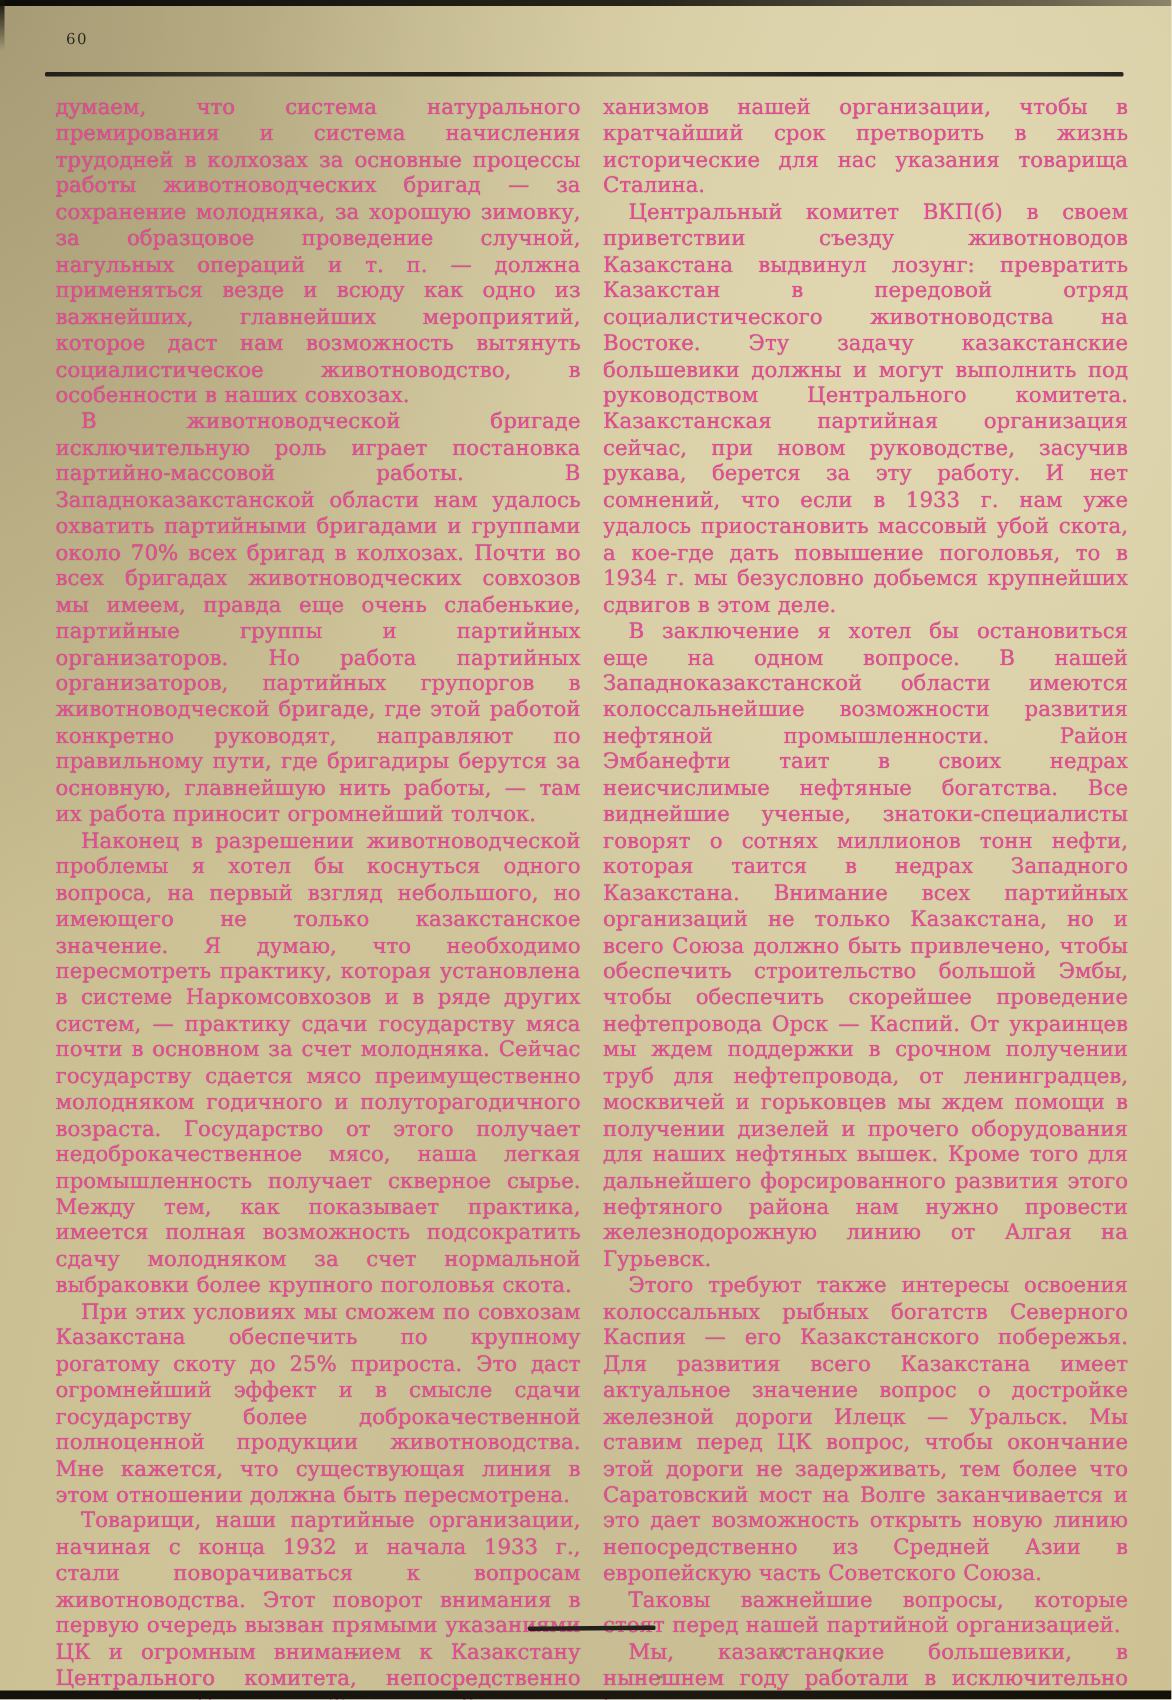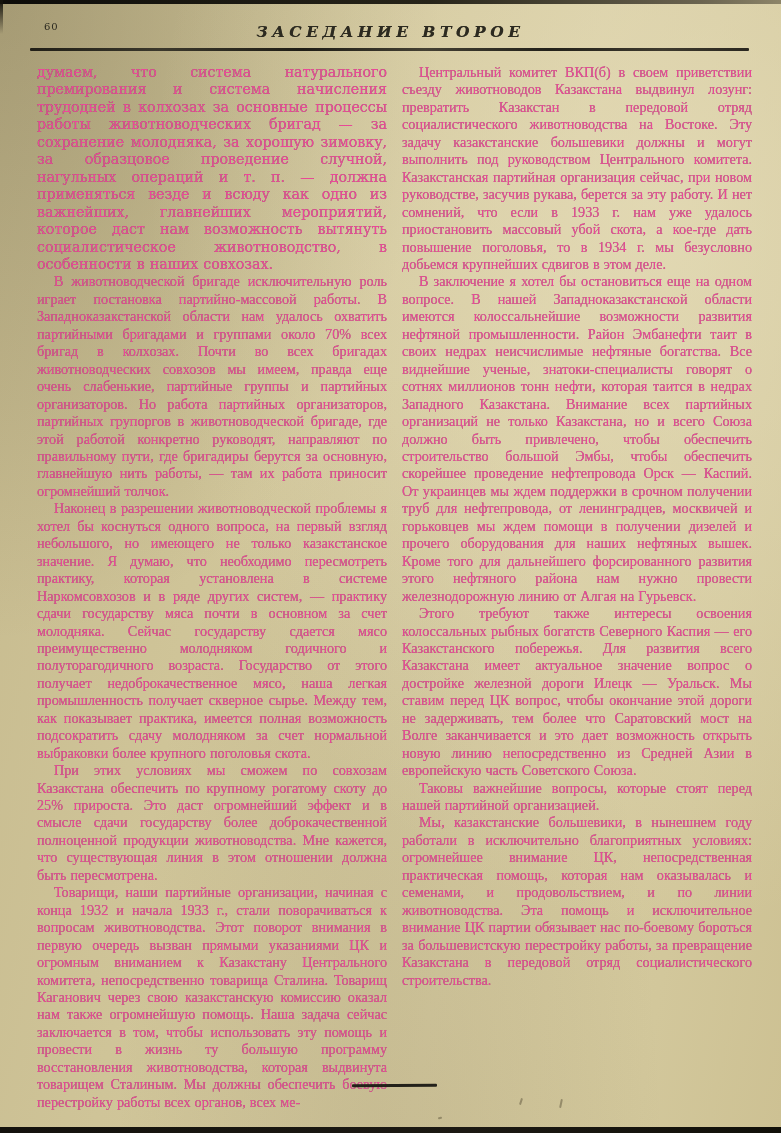--- a/index.html
+++ b/index.html
@@ -44,54 +44,54 @@
     display:flex; gap:15px;
   }
   .col { width:350px; }
   .col p {
     margin:0; text-align:justify;
     font-size:14.2px; line-height:17.45px;
     color:#ec4899;
     text-shadow:0 0 0.6px rgba(47,44,34,0.55);
     word-spacing:0.5px;
   }
-  .col p.ind { text-indent:17px;font-family:Liberation Serif, serif; }
+  .col p.ind { text-indent:17px; }
 
   .end-rule {
     position:absolute; left:352px; top:1084px; width:85px; height:2.6px;
     background:#23211a; border-radius:1px;
     transform:rotate(-0.4deg);
   }
   .speck { position:absolute; background:#7d7456; border-radius:1px; opacity:0.7; }
   .speck.s1 { left:520px; top:1098px; width:2px; height:7px; transform:rotate(18deg); }
   .speck.s2 { left:560px; top:1099px; width:2px; height:9px; transform:rotate(12deg); }
   .speck.s3 { left:438px; top:1117px; width:4px; height:2px; transform:rotate(-8deg); }
   .speck.s4 { left:236px; top:1102px; width:3px; height:2px; }
 </style>
 </head>
 <body>
 
 <div class="edge-top"></div>
 <div class="edge-corner"></div>
 
 <div class="runhead">
   <span class="page-number">60</span>
-  <div class="head-title">ЗАСЕДАНИЕ ВТОРОЕ</div>
   <div class="head-rule"></div>
 </div>
 
 <div class="columns">
   <div class="col">
     <p>думаем, что система натурального премирования и система начисления трудодней в колхозах за основные процессы работы животноводческих бригад — за сохранение молодняка, за хорошую зимовку, за образцовое проведение случной, нагульных операций и т. п. — должна применяться везде и всюду как одно из важнейших, главнейших мероприятий, которое даст нам возможность вытянуть социалистическое животноводство, в особенности в наших совхозах.</p>
     <p class="ind">В животноводческой бригаде исключительную роль играет постановка партийно-массовой работы. В Западноказакстанской области нам удалось охватить партийными бригадами и группами около 70% всех бригад в колхозах. Почти во всех бригадах животноводческих совхозов мы имеем, правда еще очень слабенькие, партийные группы и партийных организаторов. Но работа партийных организаторов, партийных групоргов в животноводческой бригаде, где этой работой конкретно руководят, направляют по правильному пути, где бригадиры берутся за основную, главнейшую нить работы, — там их работа приносит огромнейший толчок.</p>
     <p class="ind">Наконец в разрешении животноводческой проблемы я хотел бы коснуться одного вопроса, на первый взгляд небольшого, но имеющего не только казакстанское значение. Я думаю, что необходимо пересмотреть практику, которая установлена в системе Наркомсовхозов и в ряде других систем, — практику сдачи государству мяса почти в основном за счет молодняка. Сейчас государству сдается мясо преимущественно молодняком годичного и полуторагодичного возраста. Государство от этого получает недоброкачественное мясо, наша легкая промышленность получает скверное сырье. Между тем, как показывает практика, имеется полная возможность подсократить сдачу молодняком за счет нормальной выбраковки более крупного поголовья скота.</p>
     <p class="ind">При этих условиях мы сможем по совхозам Казакстана обеспечить по крупному рогатому скоту до 25% прироста. Это даст огромнейший эффект и в смысле сдачи государству более доброкачественной полноценной продукции животноводства. Мне кажется, что существующая линия в этом отношении должна быть пересмотрена.</p>
     <p class="ind">Товарищи, наши партийные организации, начиная с конца 1932 и начала 1933 г., стали поворачиваться к вопросам животноводства. Этот поворот внимания в первую очередь вызван прямыми указаниями ЦК и огромным вниманием к Казакстану Центрального комитета, непосредственно товарища Сталина. Товарищ Каганович через свою казакстанскую комиссию оказал нам также огромнейшую помощь. Наша задача сейчас заключается в том, чтобы использовать эту помощь и провести в жизнь ту большую программу восстановления животноводства, которая выдвинута товарищем Сталиным. Мы должны обеспечить боевую перестройку работы всех органов, всех ме-</p>
   </div>
   <div class="col">
+    <p>ханизмов нашей организации, чтобы в кратчайший срок претворить в жизнь исторические для нас указания товарища Сталина.</p>
     <p class="ind">Центральный комитет ВКП(б) в своем приветствии съезду животноводов Казакстана выдвинул лозунг: превратить Казакстан в передовой отряд социалистического животноводства на Востоке. Эту задачу казакстанские большевики должны и могут выполнить под руководством Центрального комитета. Казакстанская партийная организация сейчас, при новом руководстве, засучив рукава, берется за эту работу. И нет сомнений, что если в 1933 г. нам уже удалось приостановить массовый убой скота, а кое-где дать повышение поголовья, то в 1934 г. мы безусловно добьемся крупнейших сдвигов в этом деле.</p>
     <p class="ind">В заключение я хотел бы остановиться еще на одном вопросе. В нашей Западноказакстанской области имеются колоссальнейшие возможности развития нефтяной промышленности. Район Эмбанефти таит в своих недрах неисчислимые нефтяные богатства. Все виднейшие ученые, знатоки-специалисты говорят о сотнях миллионов тонн нефти, которая таится в недрах Западного Казакстана. Внимание всех партийных организаций не только Казакстана, но и всего Союза должно быть привлечено, чтобы обеспечить строительство большой Эмбы, чтобы обеспечить скорейшее проведение нефтепровода Орск — Каспий. От украинцев мы ждем поддержки в срочном получении труб для нефтепровода, от ленинградцев, москвичей и горьковцев мы ждем помощи в получении дизелей и прочего оборудования для наших нефтяных вышек. Кроме того для дальнейшего форсированного развития этого нефтяного района нам нужно провести железнодорожную линию от Алгая на Гурьевск.</p>
     <p class="ind">Этого требуют также интересы освоения колоссальных рыбных богатств Северного Каспия — его Казакстанского побережья. Для развития всего Казакстана имеет актуальное значение вопрос о достройке железной дороги Илецк — Уральск. Мы ставим перед ЦК вопрос, чтобы окончание этой дороги не задерживать, тем более что Саратовский мост на Волге заканчивается и это дает возможность открыть новую линию непосредственно из Средней Азии в европейскую часть Советского Союза.</p>
     <p class="ind">Таковы важнейшие вопросы, которые стоят перед нашей партийной организацией.</p>
     <p class="ind"><span>Мы, казакстанские большевики, в нынешнем году работали в исключительно благоприятных условиях: огромнейшее внимание ЦК, непосредственная практическая помощь, которая нам оказывалась и семенами, и продовольствием, и по линии животноводства. Эта помощь и исключительное внимание ЦК партии обязывает нас по-боевому бороться за большевистскую перестройку работы, за превращение Казакстана в передовой отряд социалистического строительства.</span> </p>
 
   </div>
 </div>
 
 <div class="end-rule"></div>

